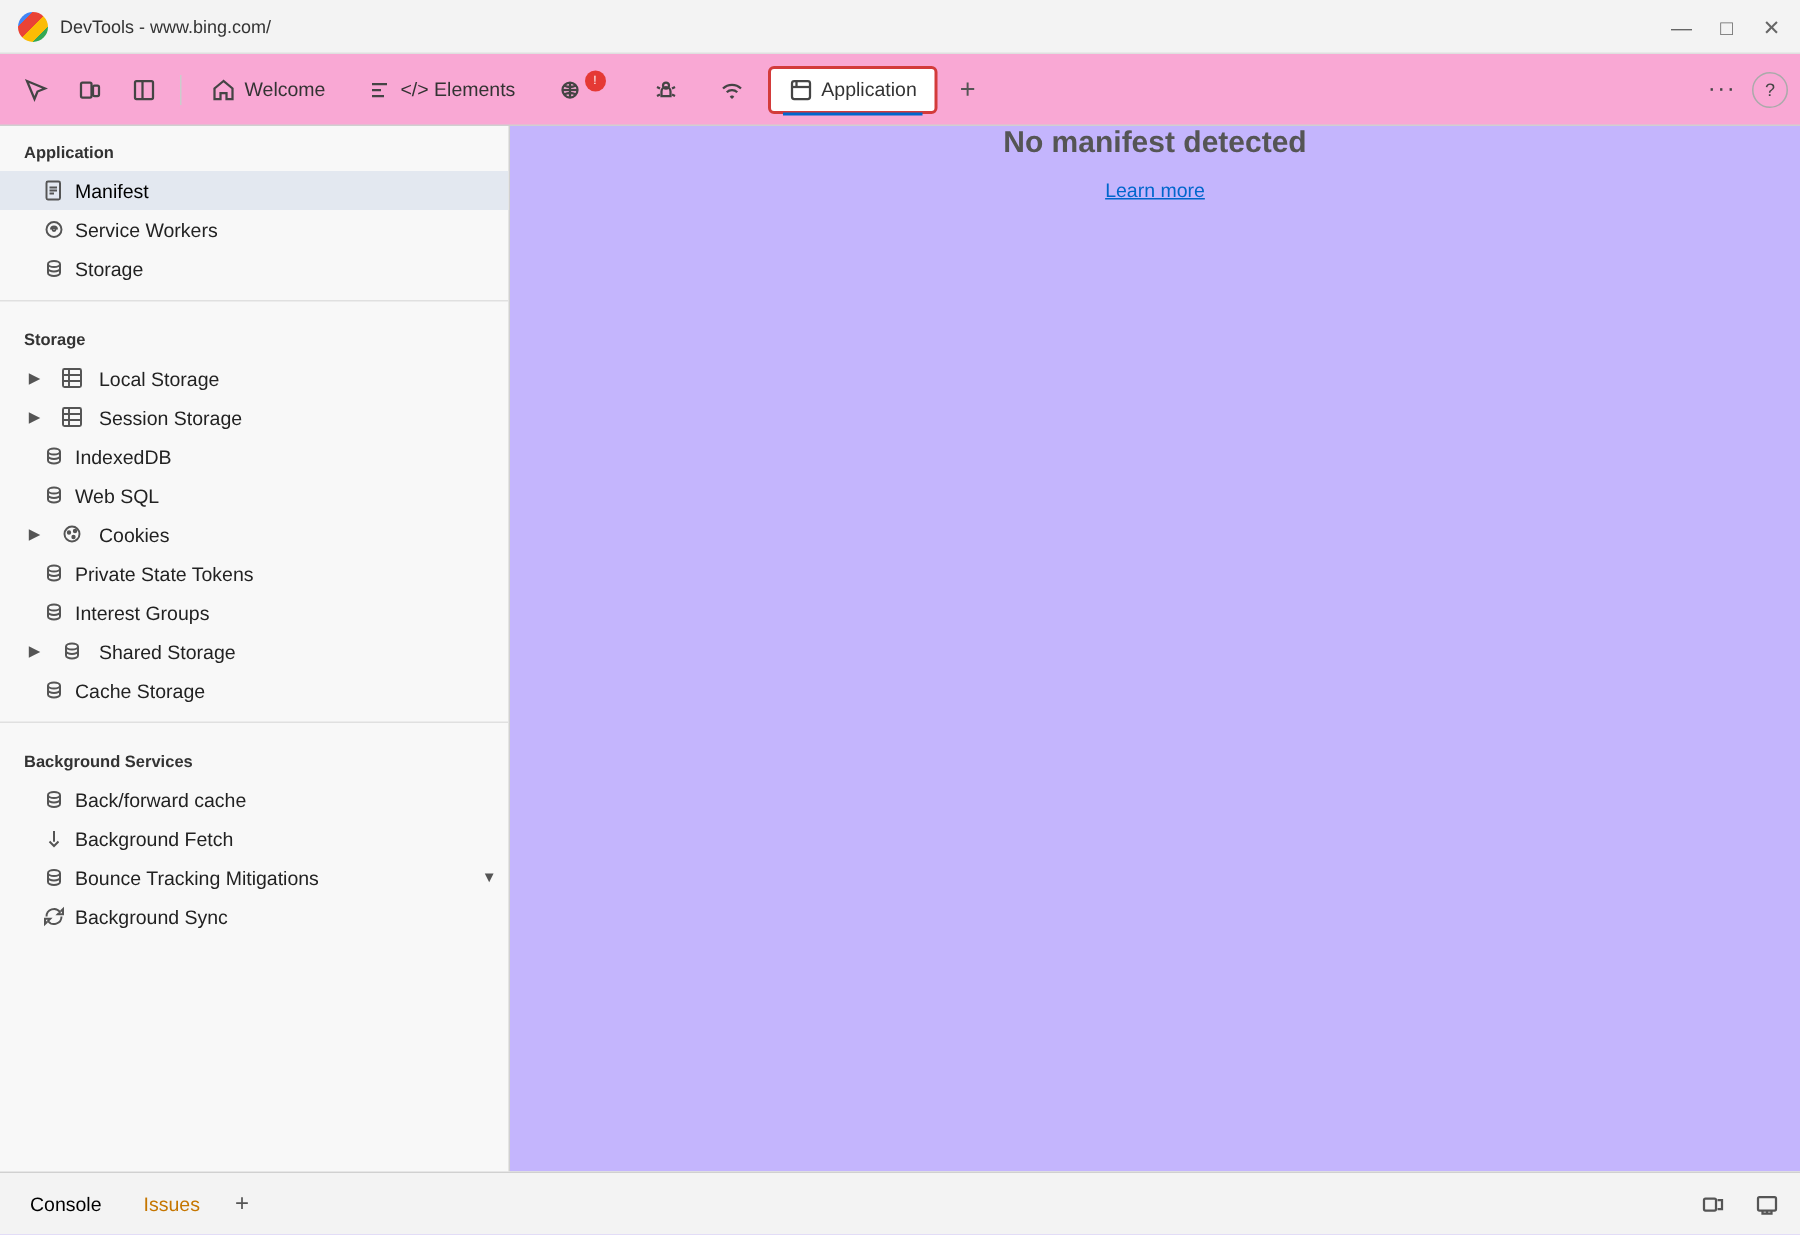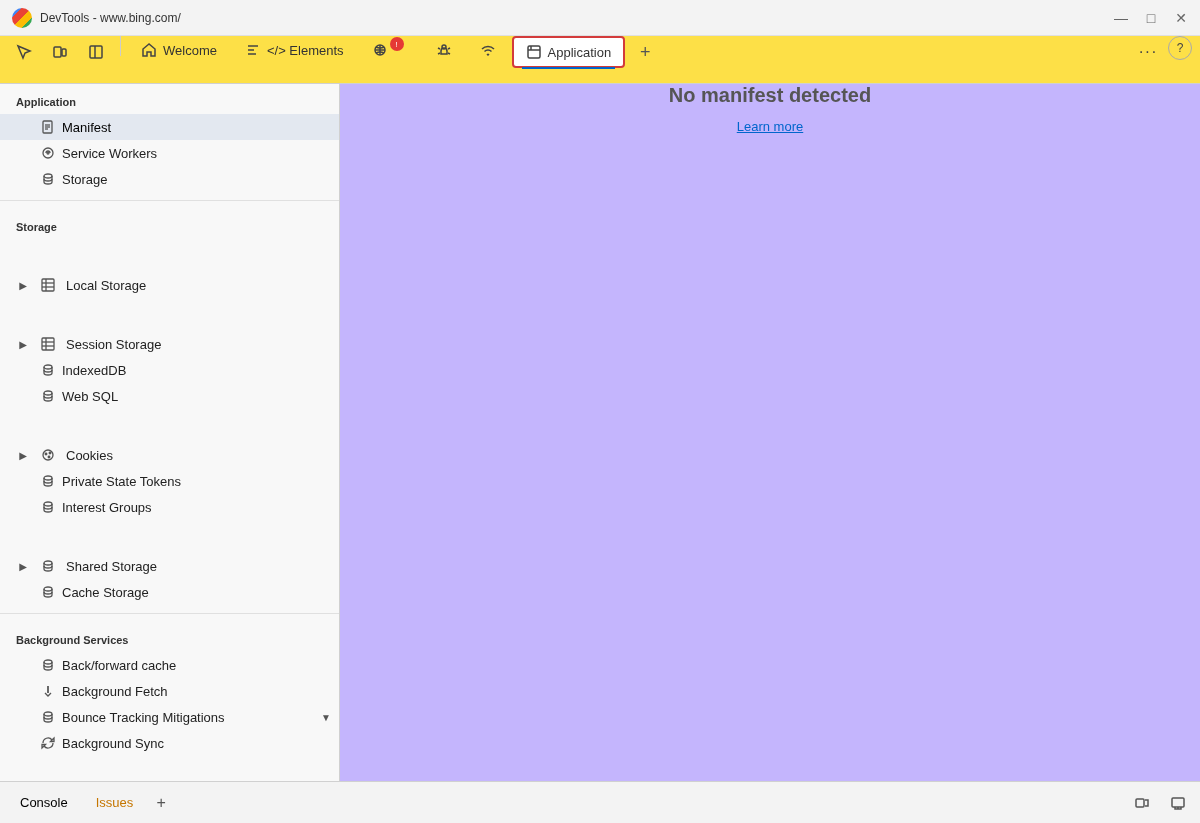--- a/index.html
+++ b/index.html
@@ -49,24 +49,24 @@
       cursor: pointer;
       display: flex;
       align-items: center;
       justify-content: center;
       color: #666;
       font-size: 14px;
     }
 
     
     .toolbar {
-      background: #fde047;
+      background: #f9a8d4;
       height: 48px;
       display: flex;
-      align-items: flex-start;
+      align-items: center;
       padding: 0 8px;
       gap: 4px;
       border-bottom: 1px solid #d0d0d0;
       flex-shrink: 0;
     }
     .toolbar-icon-btn {
       width: 32px;
       height: 32px;
       display: flex;
       align-items: center;
@@ -149,40 +149,39 @@
       color: #333;
       padding: 12px 16px 6px 16px;
       text-transform: none;
       letter-spacing: 0;
     }
 
     .sidebar-item {
       display: flex;
       align-items: center;
       gap: 6px;
-      padding: 5px 16px 5px 40px;
+      padding: 5px 16px 5px 28px;
       cursor: pointer;
       color: #222;
       font-size: 13px;
       white-space: nowrap;
     }
     .sidebar-item.active {
       background: #e3e8f0;
       color: #000;
     }
     .sidebar-item-with-expand {
       display: flex;
       align-items: center;
       gap: 10px;
       padding: 5px 16px 5px 16px;
       cursor: pointer;
       color: #222;
       font-size: 13px;
       white-space: nowrap;
-      margin-top: 33px;
     }
 
     .expand-arrow {
       width: 14px;
       height: 14px;
       display: inline-flex;
       align-items: center;
       justify-content: center;
       font-size: 10px;
       color: #555;

